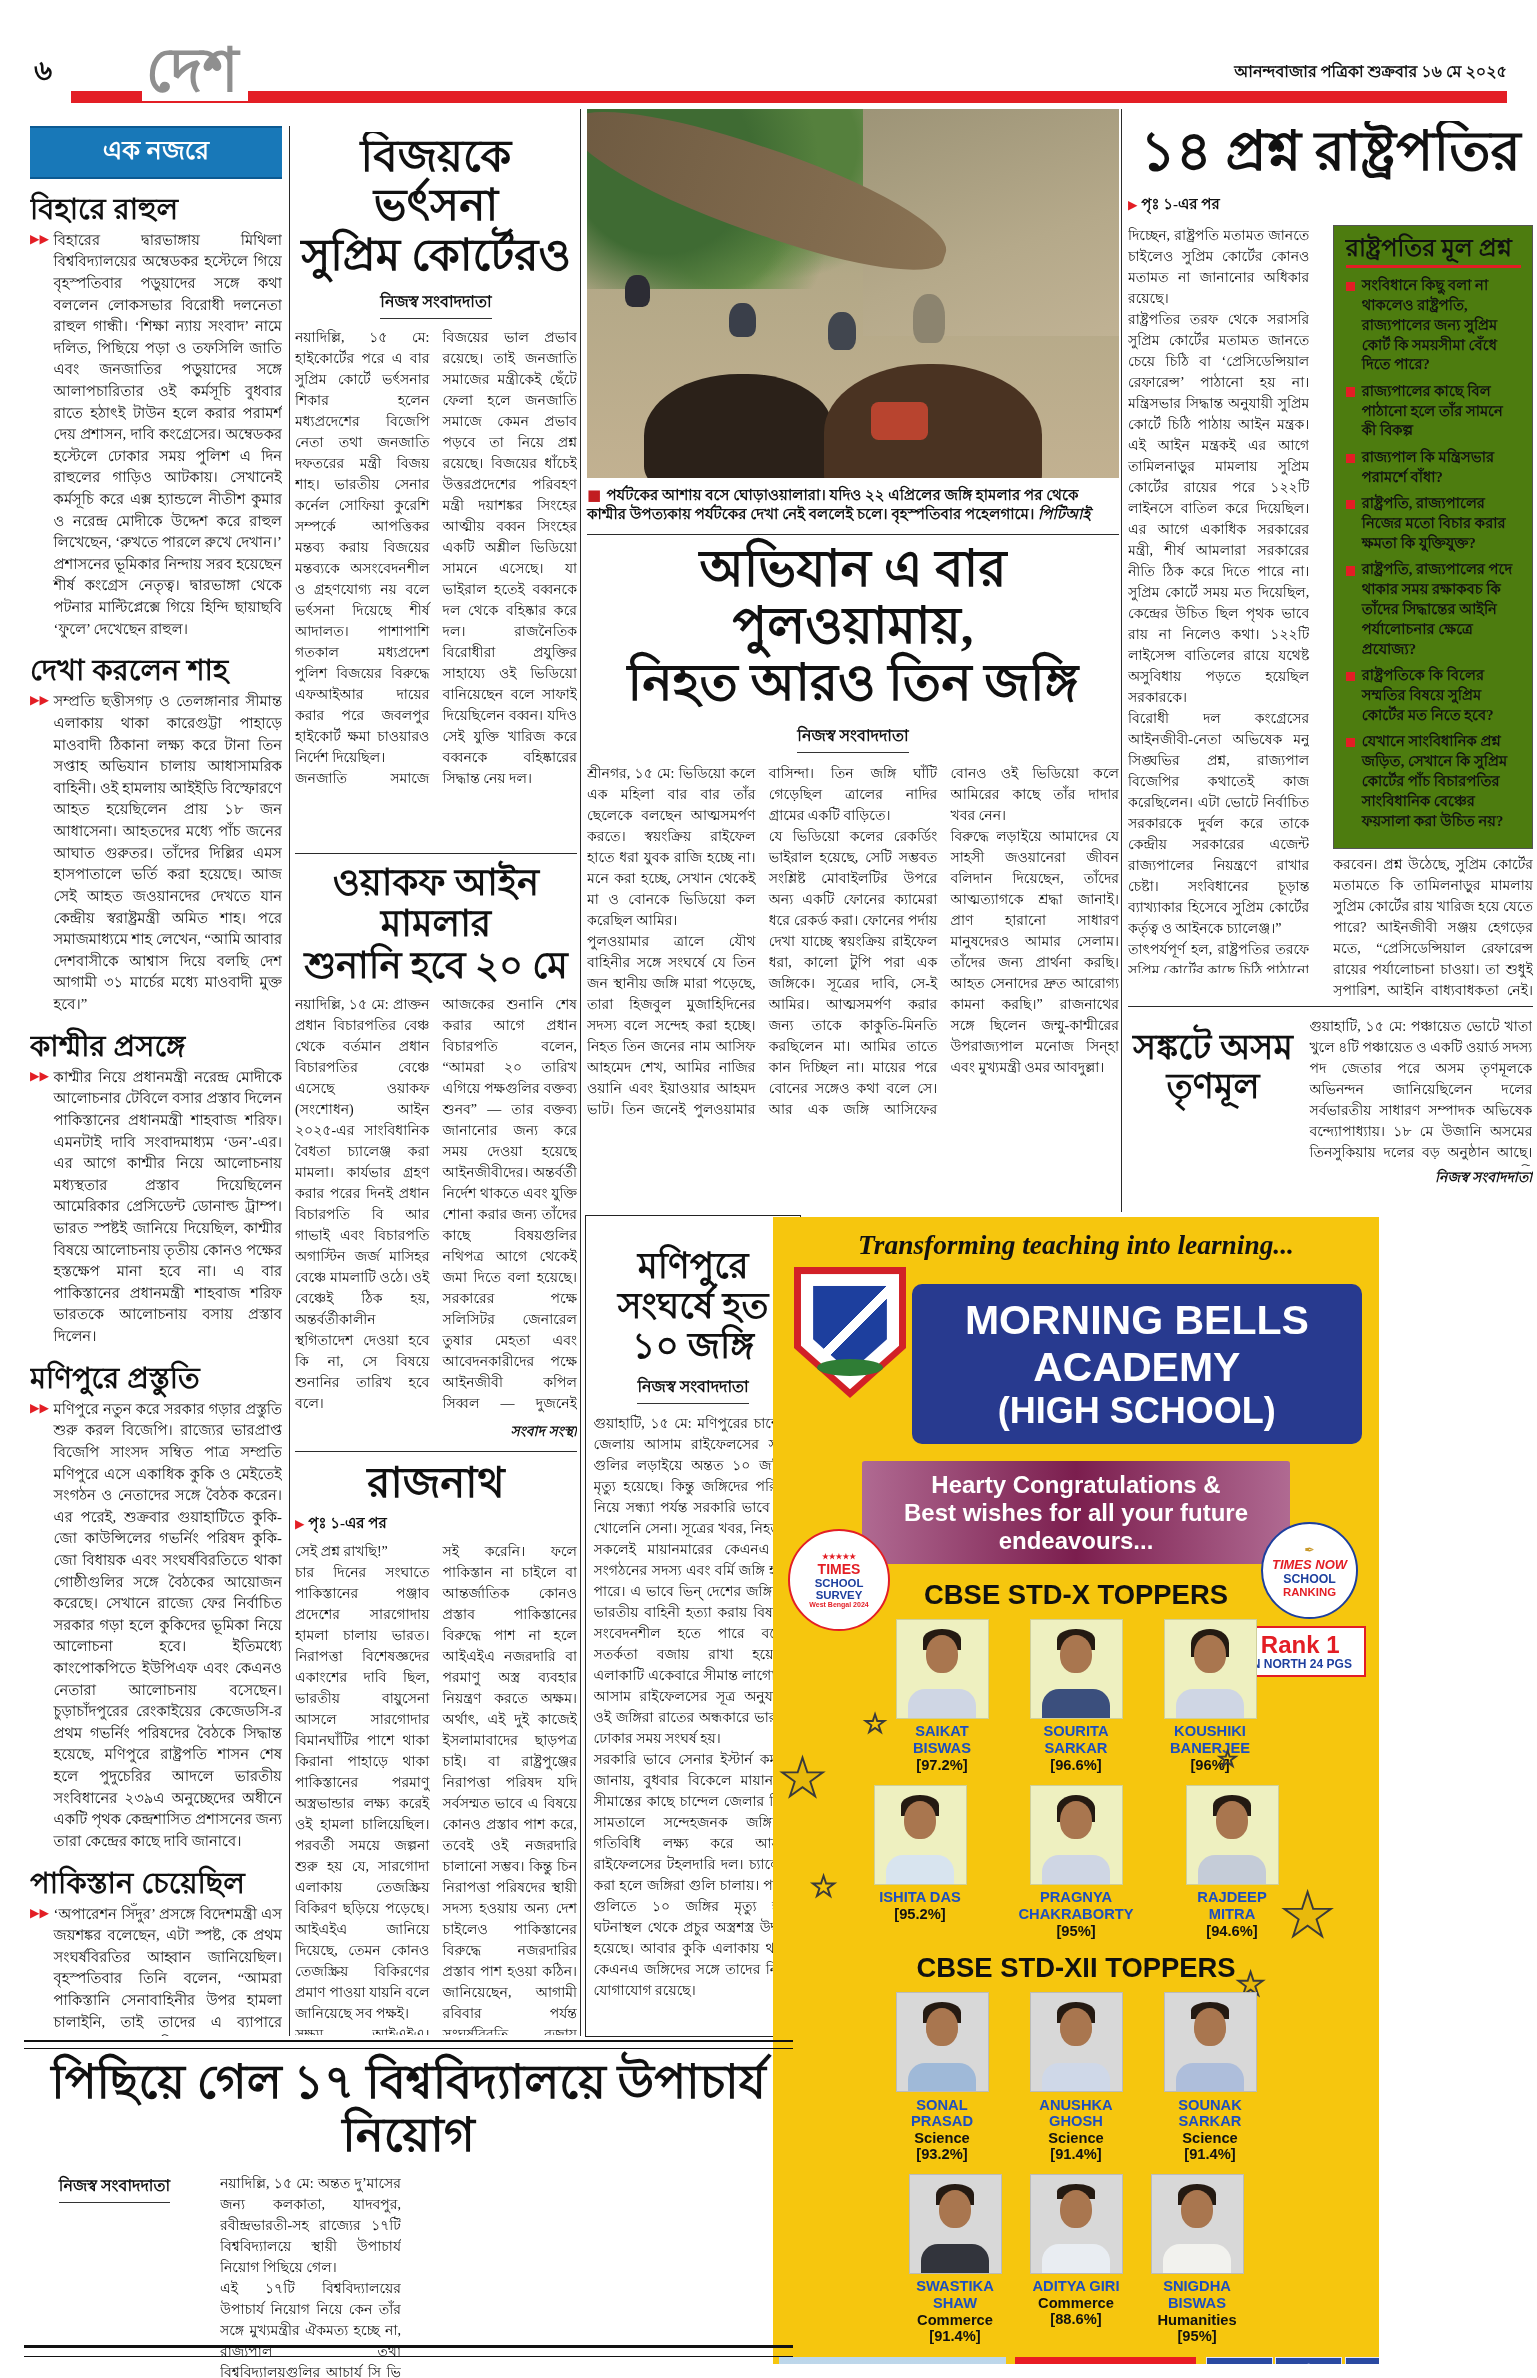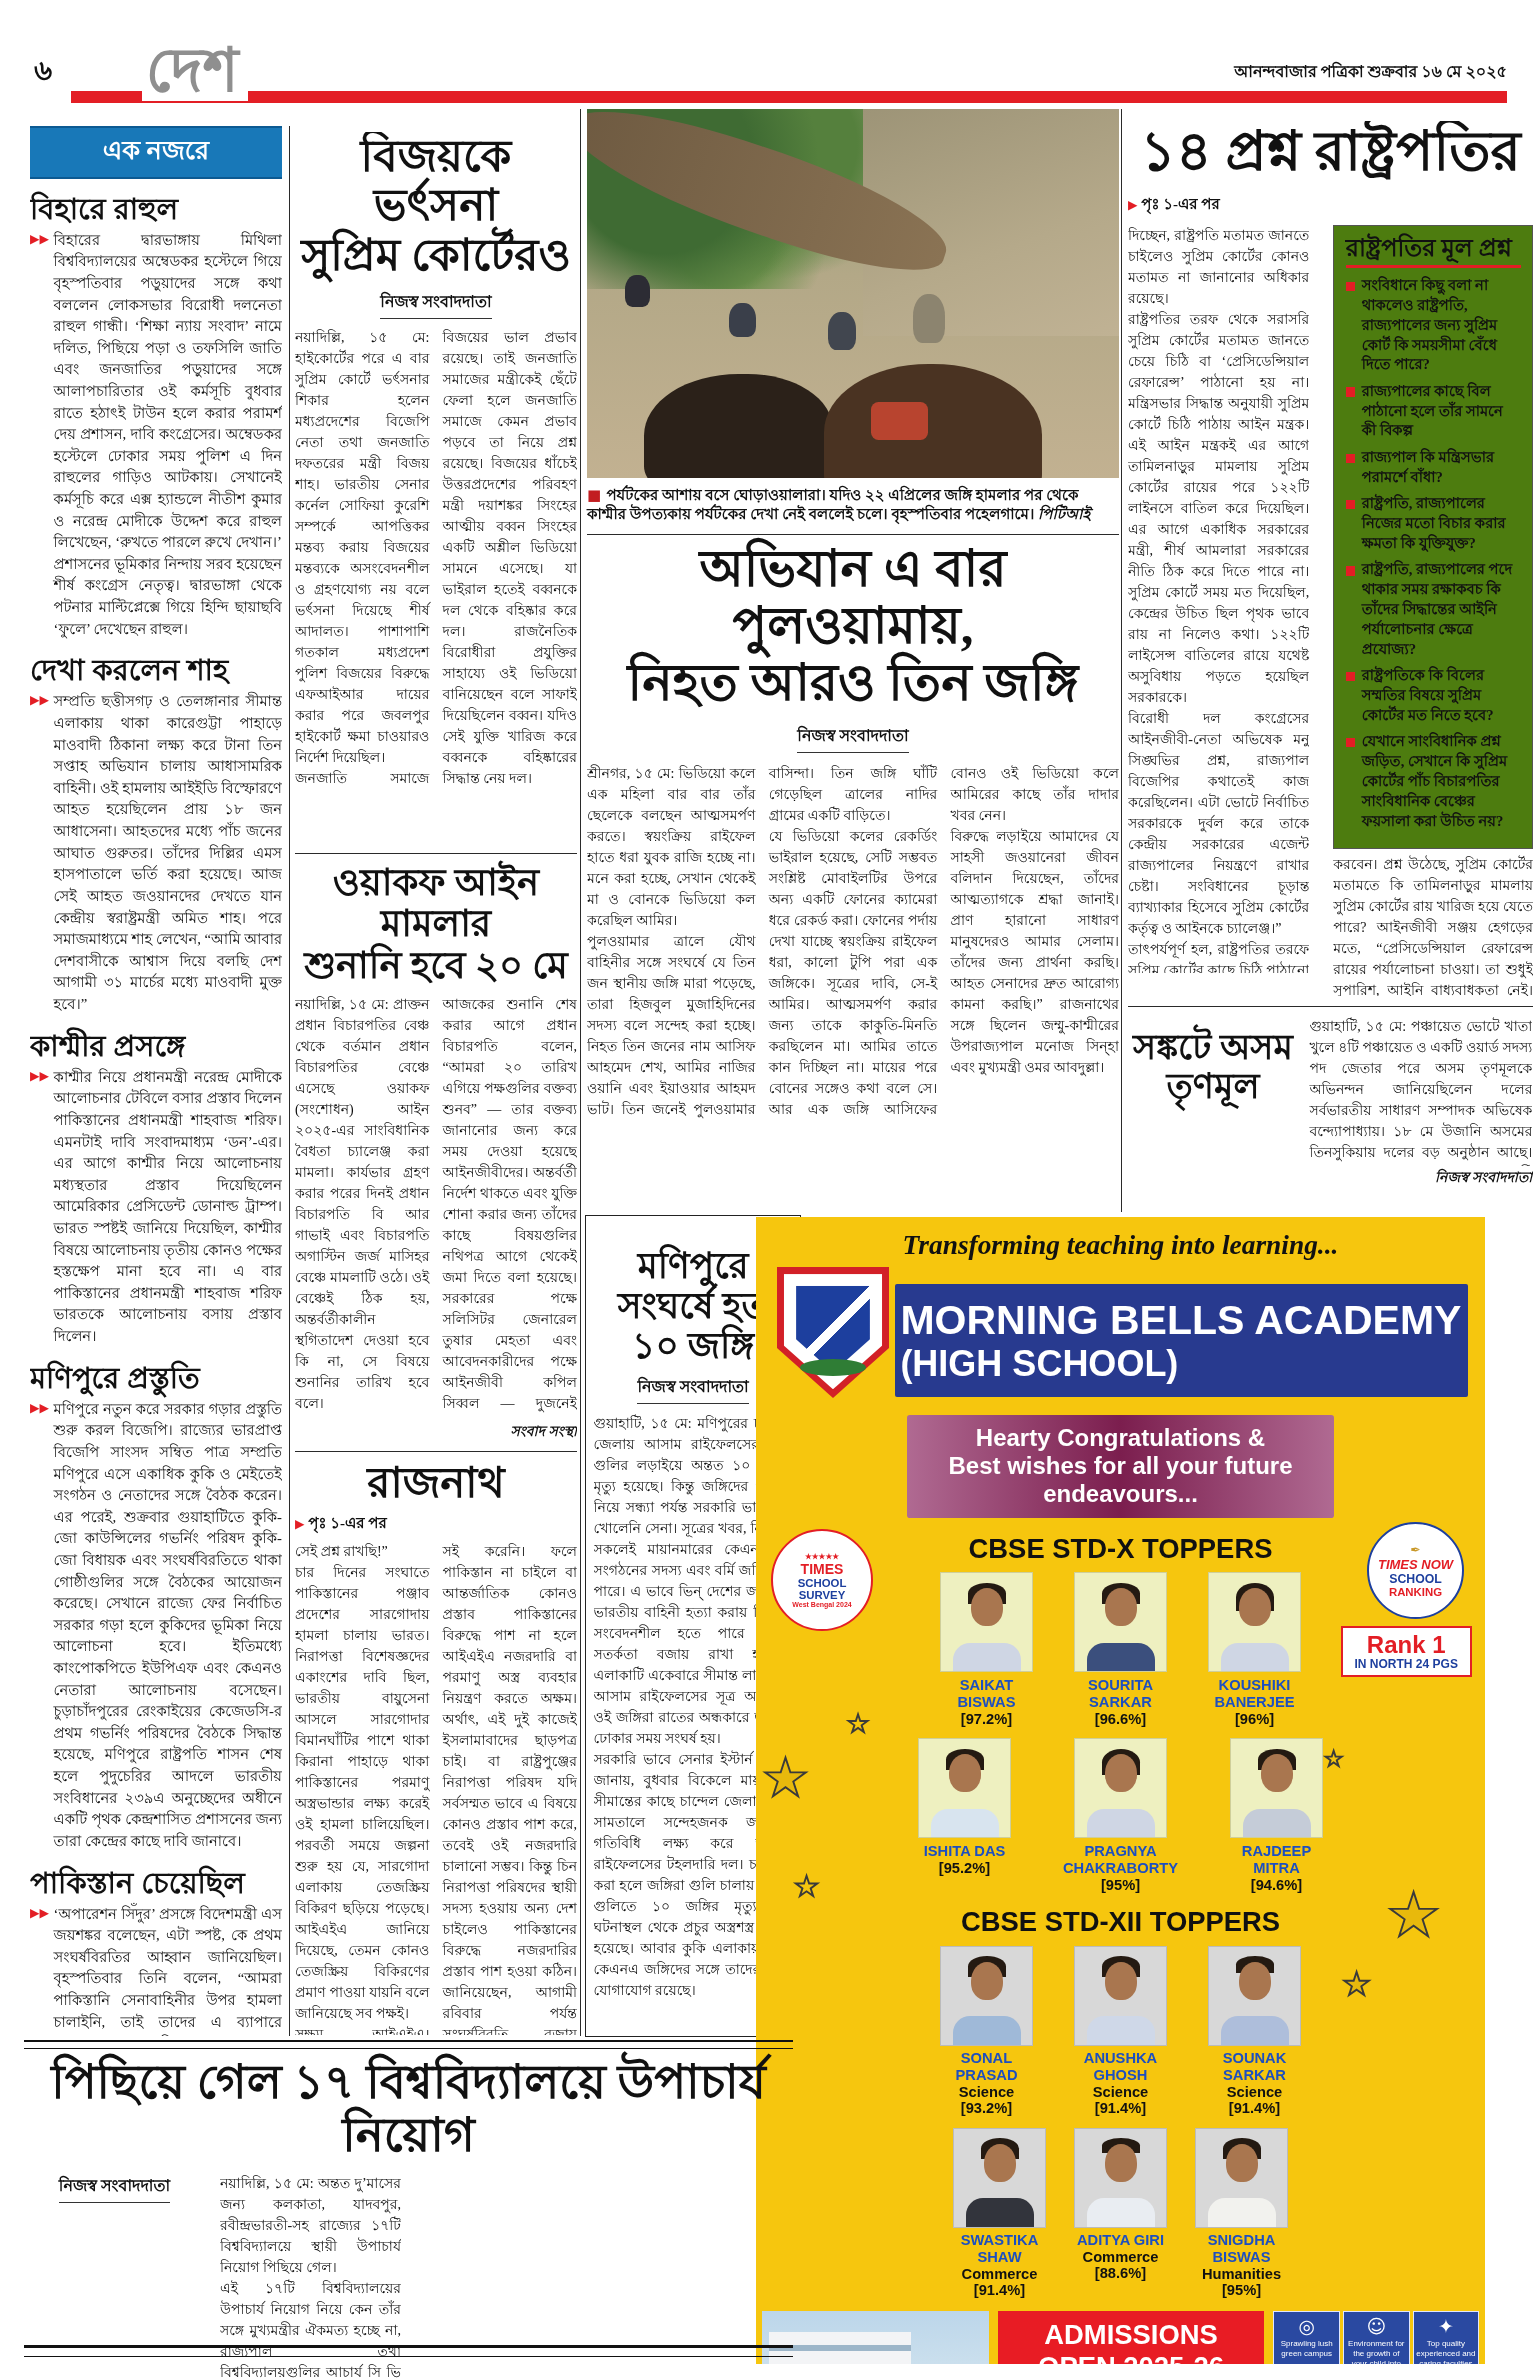--- a/index.html
+++ b/index.html
@@ -41,21 +41,21 @@
   
   .qbox{border:1.4px solid #555;padding:9.5px 11.4px;background:#4d7c0f;}
   .qboxTitle{font-weight:bold;font-size:24px;text-align:left;border-bottom:3.8px solid #e31e25;padding-bottom:3.8px;margin-bottom:7.6px;line-height:1.1;}
   .qitem{display:flex;gap:6.6px;font-size:14.7px;line-height:1.35;margin-bottom:6.6px;font-weight:bold;}
   .qsq{flex:0 0 auto;width:9.5px;height:9.5px;background:#e31e25;margin-top:5.7px;}
   
   .manbox{border:1.4px solid #222;padding:9.5px 7.6px;}
   
   .ad{background:#f6c60e;overflow:hidden;font-family:"Liberation Sans","DejaVu Sans",sans-serif;}
   .adTag{font-family:"Liberation Serif",serif;font-style:italic;font-weight:bold;font-size:27.4px;text-align:center;}
-  .adBanner{background:#283a8f;color:#fff;font-weight:bold;border-radius:2px;}
+  .adBanner{background:#283a8f;color:#fff;text-align:center;font-weight:bold;border-radius:10px;}
   .adBanner .l1{font-size:41px;line-height:1.15;}
   .adBanner .l2{font-size:36px;line-height:1.1;}
   .congrats{background:linear-gradient(90deg,#b06a92 0%,#7b1e4e 50%,#b06a92 100%);color:#fff;text-align:center;font-weight:bold;border-radius:2.8px;padding:9.5px 5.7px;}
   .congrats .c1{font-size:24px;} .congrats .c2{font-size:24px;}
   .adSecHead{font-weight:bold;font-size:27.4px;text-align:center;color:#111;}
   .topRow{display:flex;justify-content:center;gap:36px;}
   .topCard{width:98px;text-align:center;}
   .topPhoto{width:91px;height:98px;margin:0 auto;background:#eef0c0;border:0.9px solid #cfcf9a;position:relative;overflow:hidden;}
   .topPhoto.gray{background:#d8d8d8;border-color:#bbb;}
   .headshape{position:absolute;left:50%;top:15px;transform:translateX(-50%);width:32px;height:38px;border-radius:50% 50% 45% 45%;background:#a9764f;}
@@ -263,21 +263,21 @@
         <span>সঙ্কটে অসম</span><br>
         <span>তৃণমূল</span>
       </div>
       <div style="width:223px;">
         <div class="body" style="height:150px;">গুয়াহাটি, ১৫ মে: পঞ্চায়েত ভোটে খাতা খুলে ৪টি পঞ্চায়েত ও একটি ওয়ার্ড সদস্য পদ জেতার পরে অসম তৃণমূলকে অভিনন্দন জানিয়েছিলেন দলের সর্বভারতীয় সাধারণ সম্পাদক অভিষেক বন্দ্যোপাধ্যায়। ১৮ মে উজানি অসমের তিনসুকিয়ায় দলের বড় অনুষ্ঠান আছে। সেখানে কংগ্রেসের কয়েকশো কর্মী তৃণমূলে যোগ দেবেন বলে তৃণমূল সূত্রের দাবি। কিন্তু এই ‘সুসময়ে’র মধ্যেই দলে অন্তর্দ্বন্দ্ব এমনই বেড়েছে যে রাজ্য সভাপতি রমেনচন্দ্র বরঠাকুর দলীয় দফতরে যাওয়াই বন্ধ করে দিলেন! অভিষেক ও রাজ্যের ভারপ্রাপ্ত মন্ত্রী মলয় ঘটকের কাছে করা অভিযোগে দলের বরিষ্ঠ সহ-সভাপতি দুলু আহমেদের বিরুদ্ধে শৃঙ্খলাভঙ্গ ও অশ্লীল গালাগালি দেওয়ার অভিযোগ এবং সাংসদ সুস্মিতা দেবের বিরুদ্ধে মাত্রাতিরিক্ত হস্তক্ষেপের নালিশ ঠুকে রমেন জানিয়েছেন, যতক্ষণ পর্যন্ত দল দুলুর বিরুদ্ধ ব্যবস্থা না নেবে, ততক্ষণ তিনি দফতরে পা রাখবেন না।</div>
         <div class="credit">নিজস্ব সংবাদদাতা</div>
       </div>
     </div>
   </div>
 
-  <div class="abs ad" style="left:756px;top:1217px;width:729px;height:1147px;">
+  <div class="abs ad" style="left:773px;top:1217px;width:606px;height:1147px;">
     <div class="adTag" style="margin-top:13.2px;">Transforming teaching into learning...</div>
 
     <div style="display:flex;align-items:flex-start;margin:5.7px 17px 0 21px;gap:5.7px;">
       <div class="crest">
         <div class="sh1"></div>
         <div class="sh2"></div>
         <div class="sh3"></div>
         <div class="gr"></div>
       </div>
       <div class="adBanner" style="flex:1;padding:13.2px 5.7px;margin-top:17px;">

